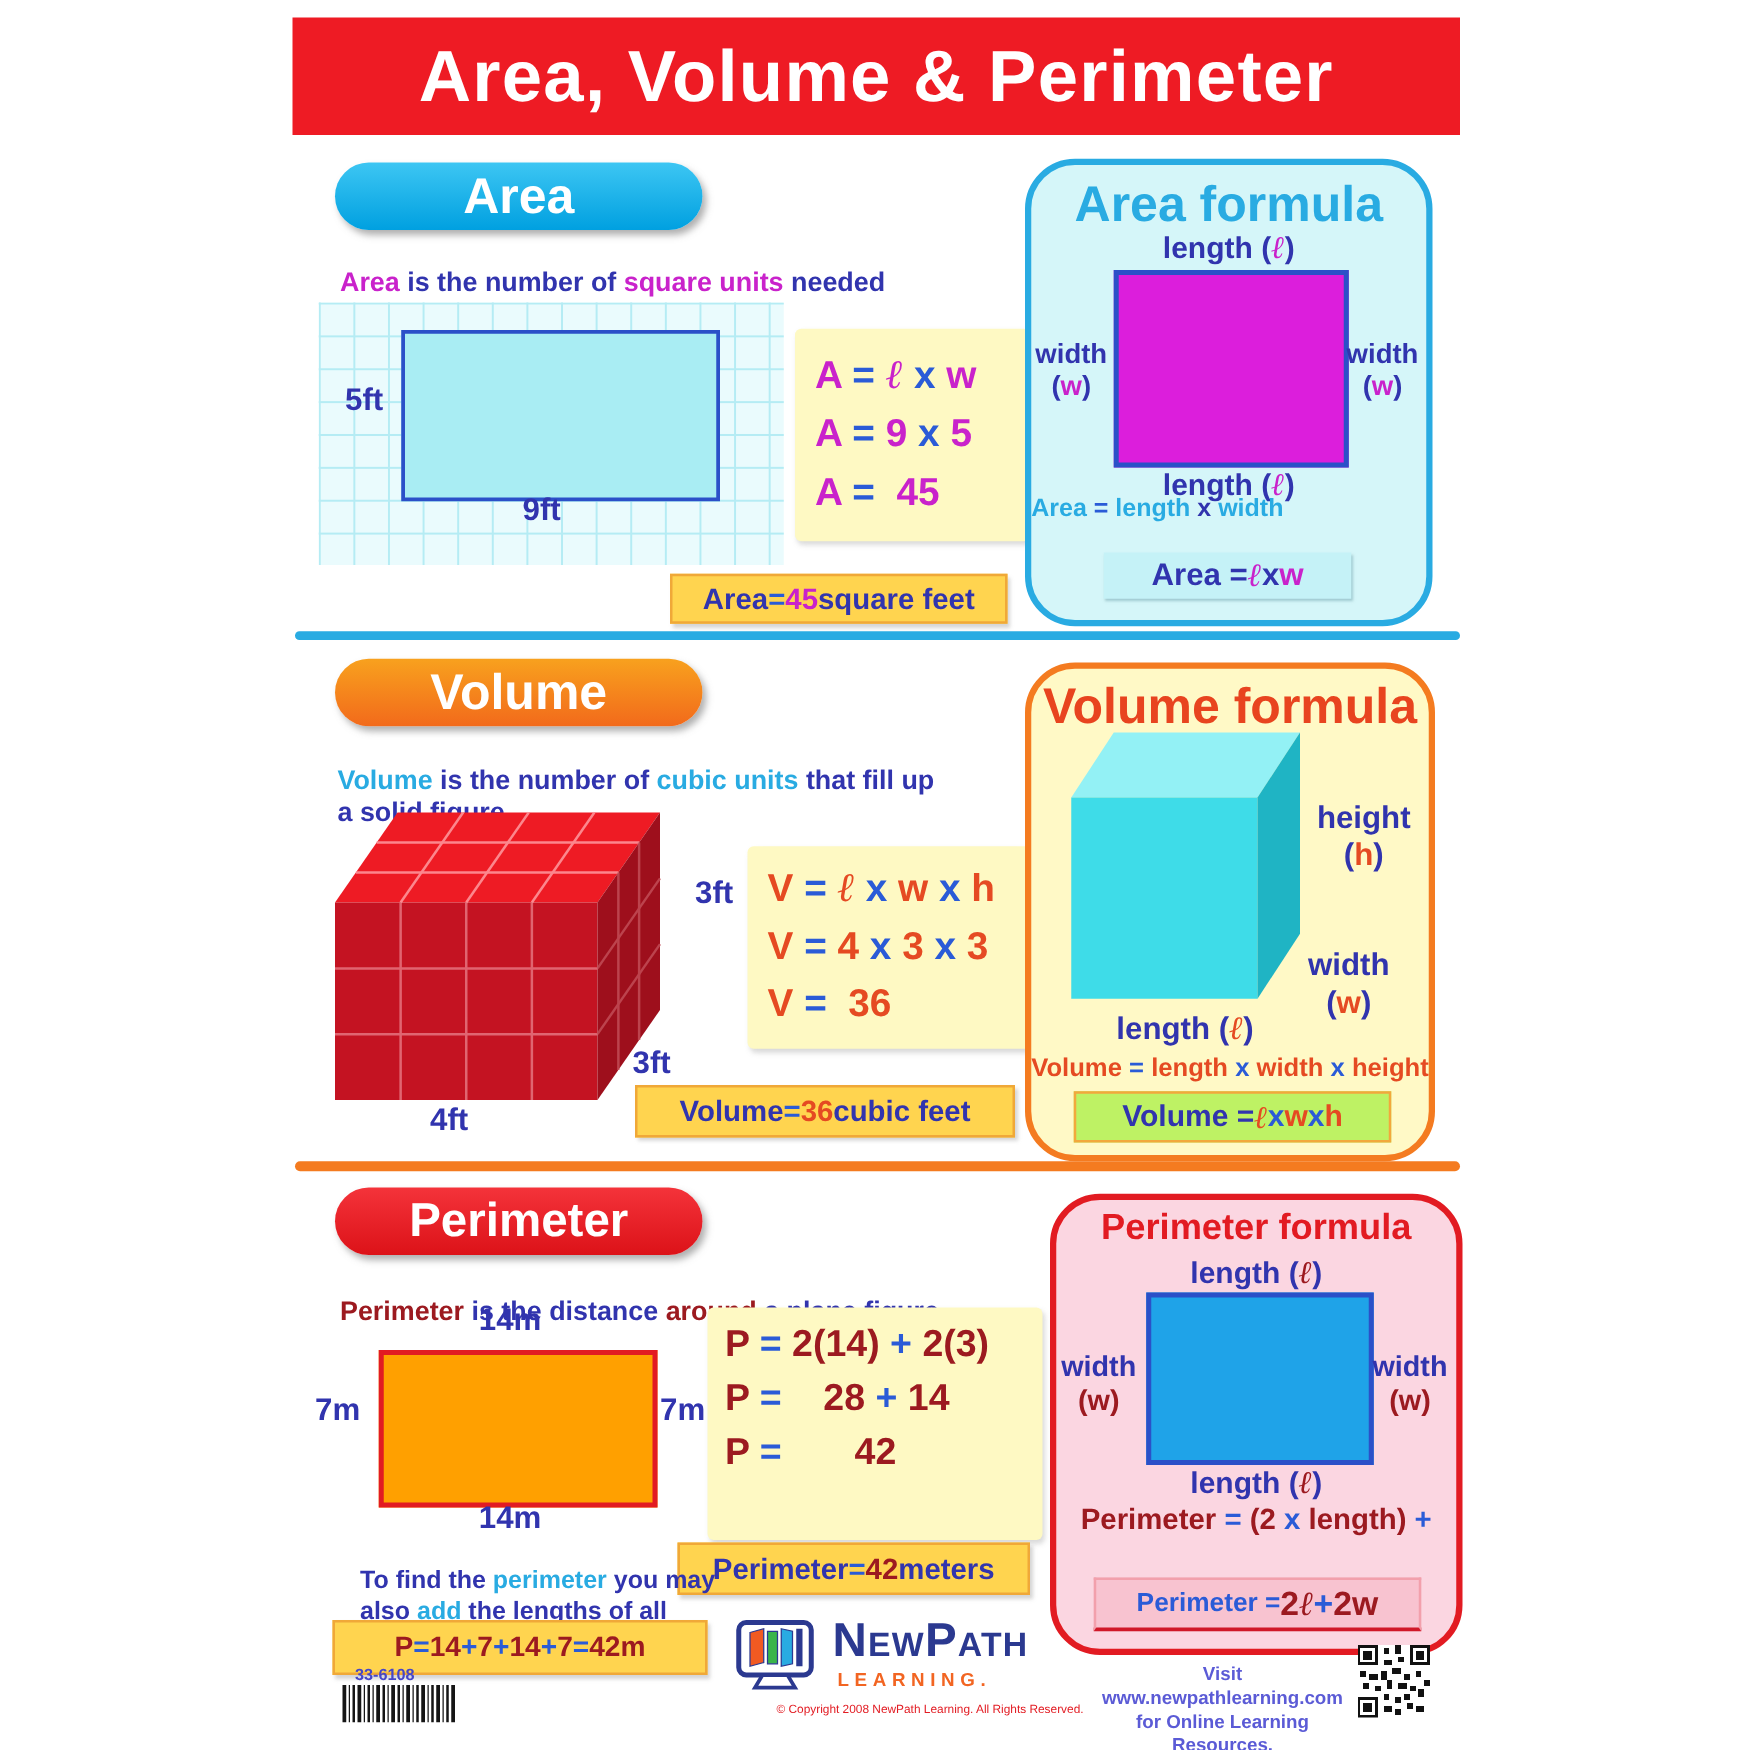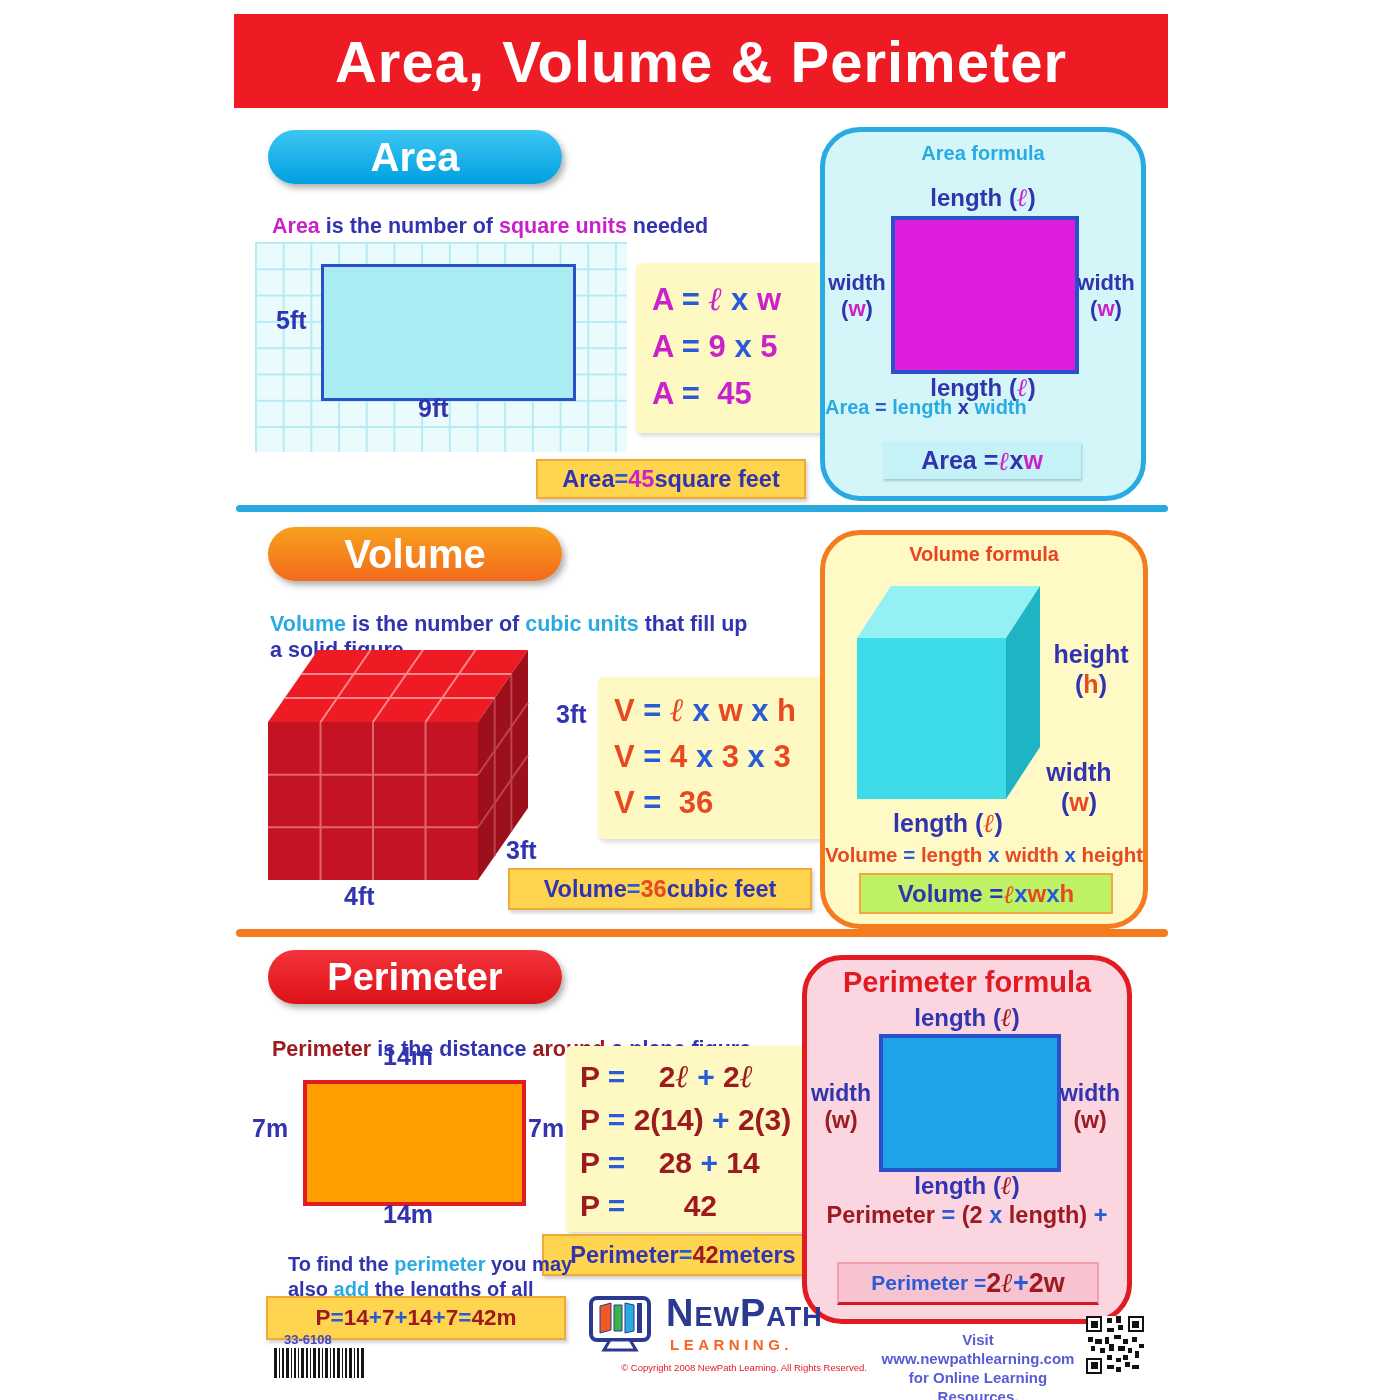--- a/index.html
+++ b/index.html
@@ -49,22 +49,22 @@
   #vol-result{left:508px;top:868px;width:300px;height:38px;}
   #peri-result{left:542px;top:1234px;width:278px;height:38px;}
   #peri-sum{left:266px;top:1296px;width:296px;height:40px;font-size:22.5px;}
   
   #div-blue{left:236px;top:505px;width:932px;height:7px;background:#29ABE2;border-radius:4px;}
   #div-orange{left:236px;top:929px;width:932px;height:8px;background:#F47B20;border-radius:4px;}
   
   .card{border-radius:40px;}
   #area-card{left:820px;top:127px;width:316px;height:364px;background:#D5F6F9;border:5px solid #29ABE2;}
   #vol-card{left:820px;top:530px;width:318px;height:389px;background:#FFF9C6;border:5px solid #F47B20;}
-  #peri-card{left:802px;top:955px;width:320px;height:359px;background:#FBD6E1;border:5px solid #E21B22;}
-  .card-title{width:100%;text-align:center;font-size:20px;}
+  #peri-card{left:840px;top:955px;width:320px;height:359px;background:#FBD6E1;border:5px solid #E21B22;}
+  .card-title{width:100%;text-align:center;font-size:40px;}
   #area-card .card-title{top:10px;color:#29ABE2;}
   #vol-card .card-title{top:8px;color:#E8441F;}
   #peri-card .card-title{top:6px;color:#E21B22;font-size:29px;}
   .card-len{width:100%;text-align:center;font-size:24px;}
   #area-len-top{top:50px;} #area-len-bot{top:240px;}
   #area-sq{left:66px;top:84px;width:180px;height:150px;background:#DC1EDC;border:4px solid #2B50C8;}
   .side-lab{text-align:center;font-size:22px;line-height:26px;}
   #area-w-left{left:0;top:138px;width:64px;} #area-w-right{left:248px;top:138px;width:66px;}
   #area-formula{top:264px;width:100%;font-size:20px;}
   #area-strip{left:58px;top:310px;width:198px;height:37px;background:#C5F2F7;display:flex;align-items:center;
@@ -234,21 +234,20 @@
   </div>
   <p class="abs desc" id="peri-desc"><span class="dr">Perimeter</span><span class="db"> is the distance </span><span class="dr">around</span><span class="db"> a plane figure.</span></p>
 
   <div class="abs" id="peri-orect"></div>
   <div class="abs dim" id="lab-14t">14m</div>
   <div class="abs dim" id="lab-7l">7m</div>
   <div class="abs dim" id="lab-7r">7m</div>
   <div class="abs dim" id="lab-14b">14m</div>
 
   <div class="abs workbox" id="peri-work">
-    <div><span class="dr">P</span><span class="bl"> = </span><span class="dr">&nbsp;&nbsp;&nbsp;2</span><span class="dr scr">ℓ</span><span class="bl"> + </span><span class="dr">2</span><span class="dr scr">ℓ</span></div>
     <div><span class="dr">P</span><span class="bl"> = </span><span class="dr">2(14)</span><span class="bl"> + </span><span class="dr">2(3)</span></div>
     <div><span class="dr">P</span><span class="bl"> = </span><span class="dr">&nbsp;&nbsp;&nbsp;28</span><span class="bl"> + </span><span class="dr">14</span></div>
     <div><span class="dr">P</span><span class="bl"> = </span><span class="dr">&nbsp;&nbsp;&nbsp;&nbsp;&nbsp;&nbsp;42</span></div>
   </div>
   <div class="abs goldbox" id="peri-result">
       <span class="db">Perimeter</span>
       <span class="bl"> = </span>
       <span class="dr">42</span>
       <span class="db"> meters</span>
     </div>

